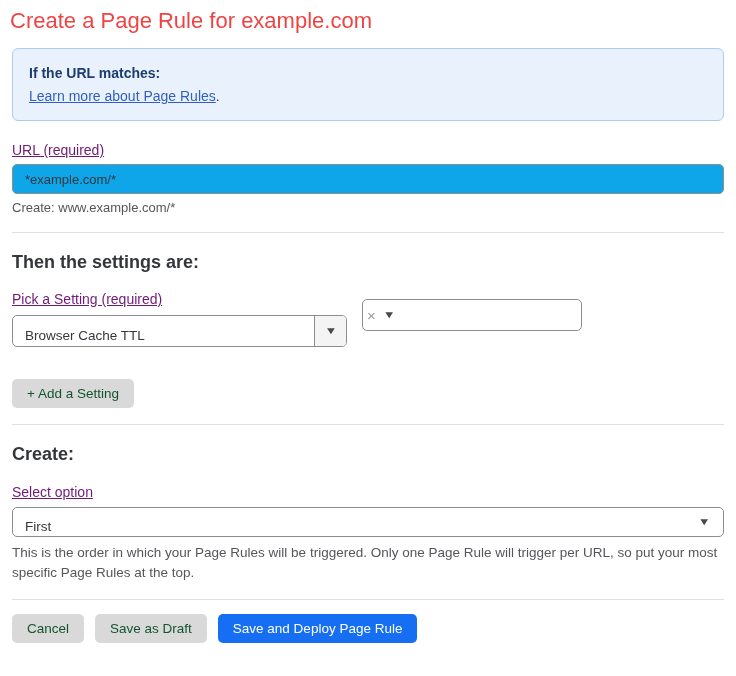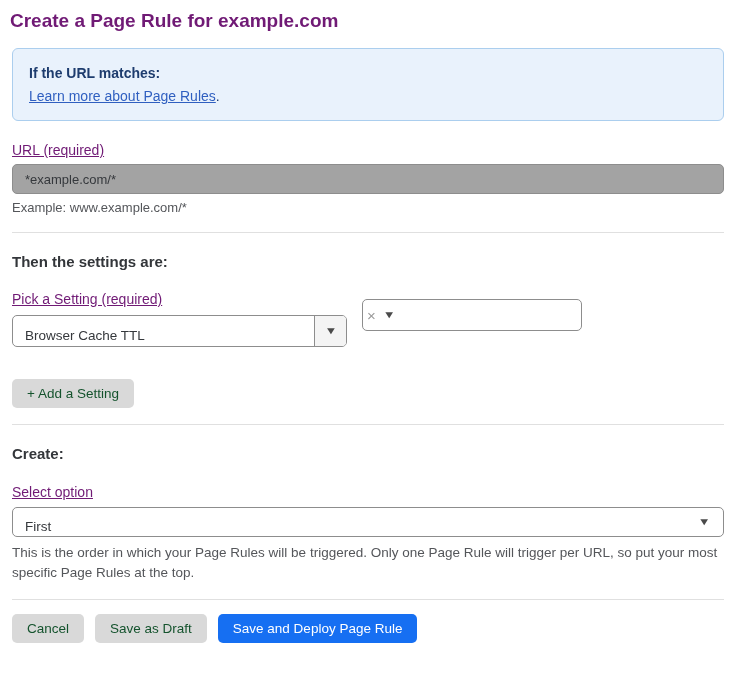--- a/index.html
+++ b/index.html
@@ -8,24 +8,24 @@
     width: 736px;
     height: 676px;
     font-family: "Liberation Sans", sans-serif;
     color: #35383c;
     position: relative;
     overflow: hidden;
   }
   .wrap { padding: 8px 12px 0 12px; }
 
   .page-title {
-    font-size: 19px;
+    font-size: 22px;
     line-height: 26px;
-    font-weight: bold;
-    color: #701a75;
+    font-weight: normal;
+    color: #ef4444;
     padding-left: 0;
     margin-left: -2px;
   }
 
   .info-box {
     margin-top: 14px;
     background: #e9f2fc;
     border: 1px solid #abceee;
     border-radius: 6px;
     padding: 13px 16px 12px 16px;
@@ -52,41 +52,41 @@
   .text-input {
     margin-top: 6px;
     width: 100%;
     height: 30px;
     border: 1px solid #8d8d8d;
     border-radius: 5px;
     font-family: "Liberation Sans", sans-serif;
     font-size: 13px;
     color: #35383c;
     padding: 0 12px;
-    background: #a3a3a3;
+    background: #0ea5e9;
     outline: none;
   }
 
   .hint {
     margin-top: 6px;
     font-size: 13px;
     line-height: 16px;
     color: #54565a;
   }
 
   .divider {
     border: none;
     border-top: 1px solid #e0e0e0;
     height: 0;
     margin: 16px 0 0 0;
   }
 
   .section-heading {
     margin-top: 20px;
-    font-size: 15px;
+    font-size: 18px;
     font-weight: bold;
     color: #33363a;
     line-height: 18px;
   }
 
   .settings-row { display: flex; gap: 15px; margin-top: 20px; }
   .settings-col-1 { width: 335px; }
   .settings-col-2 { width: 220px; }
 
   .select-box {
@@ -163,21 +163,21 @@
 
   <h1 class="page-title">Create a Page Rule for example.com</h1>
 
   <div class="info-box">
     <div class="info-heading">If the URL matches:</div>
     <div><a class="info-link">Learn more about Page Rules</a><span class="info-period">.</span></div>
   </div>
 
   <div class="field-label">URL (required)</div>
   <input class="text-input" type="text" value="*example.com/*" style="">
-  <div class="hint">Example: www.example.com/*</div>
+  <div class="hint">Create: www.example.com/*</div>
 
   <hr class="divider">
 
   <div class="section-heading">Then the settings are:</div>
 
   <div class="settings-row">
     <div class="settings-col-1">
       <div class="field-label" style="margin-top:0;">Pick a Setting (required)</div>
       <div class="select-box">
         <span class="select-value">Browser Cache TTL</span>

